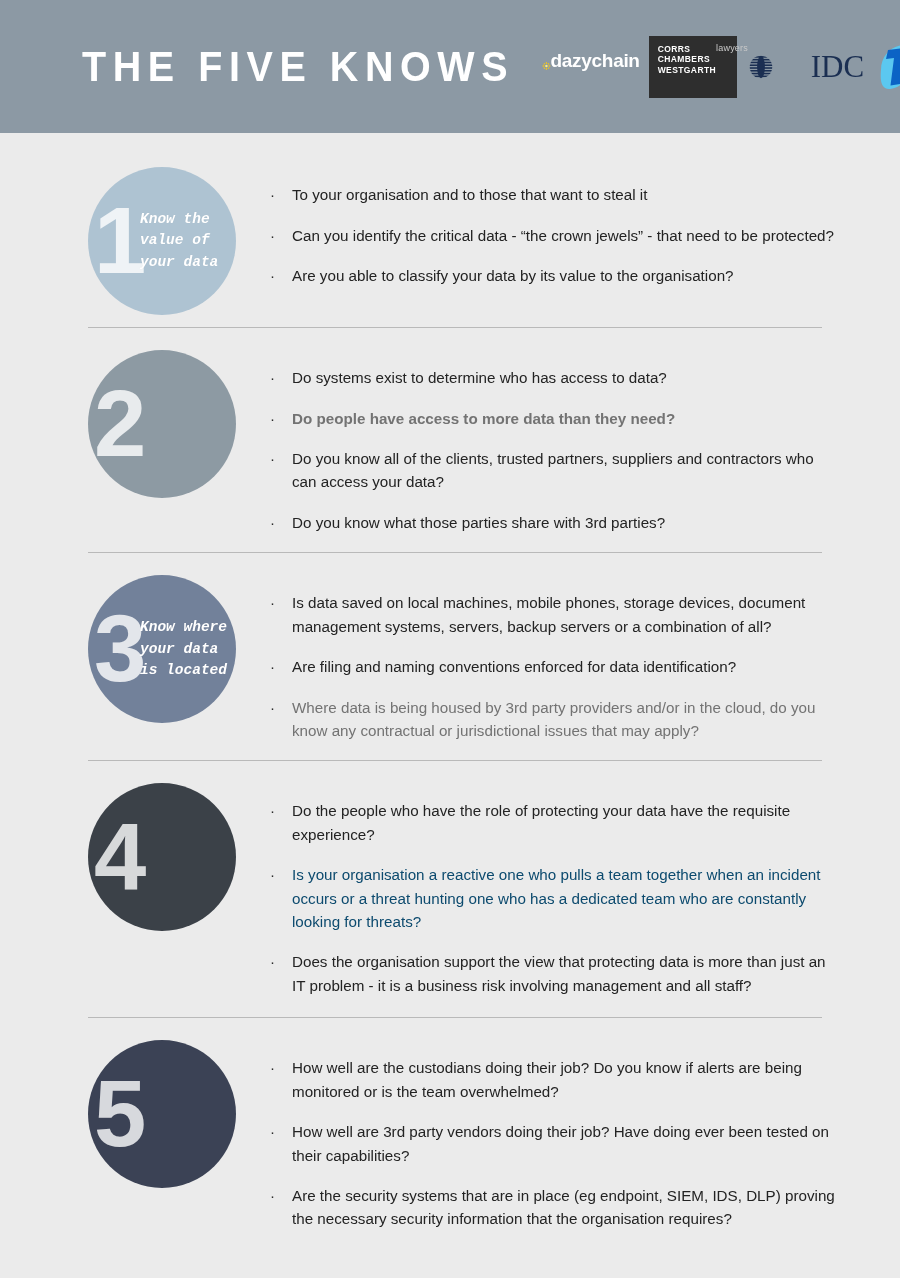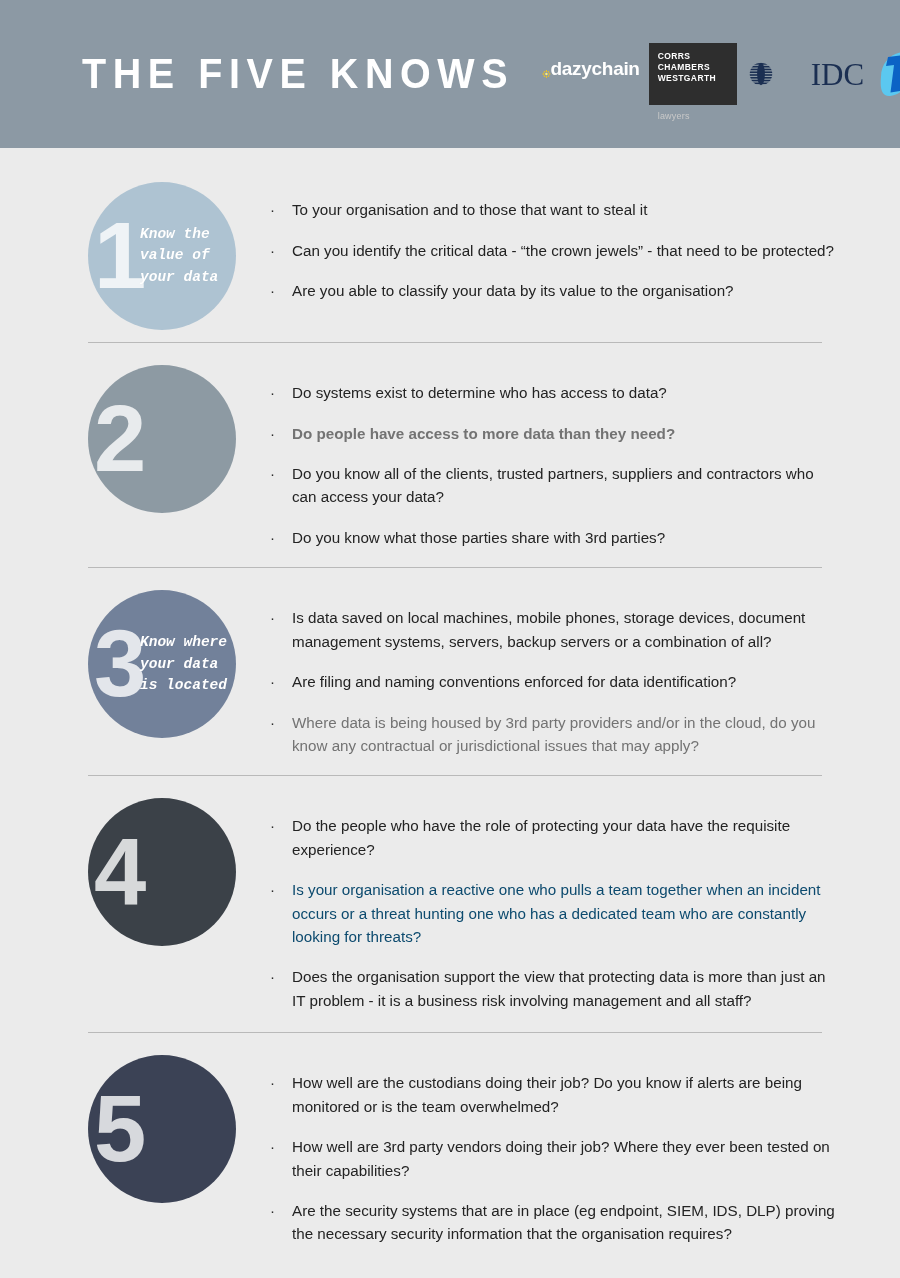--- a/index.html
+++ b/index.html
@@ -15,21 +15,21 @@
   .page {
     position: relative;
     width: 900px;
     height: 1278px;
     background: #ebebeb;
   }
 
   
   .header {
     position: relative;
-    height: 148px;
+    height: 133px;
     background: #8c99a4;
     display: flex;
     align-items: center;
     padding: 0 22px 0 82px;
   }
 
   .header-title {
     color: #ffffff;
     font-size: 42px;
     font-weight: bold;
@@ -66,37 +66,35 @@
     font-family: "Liberation Sans", sans-serif;
   }
 
   
   .logo-corrs {
     background: #2e2e2e;
     width: 88px;
     height: 62px;
     padding: 8px 8px 6px 9px;
     display: flex;
-    flex-direction: column;
     justify-content: space-between;
   }
   .corrs-lines {
     color: #ffffff;
     font-size: 8.5px;
     font-weight: bold;
     letter-spacing: 0.4px;
     line-height: 1.28;
     text-transform: uppercase;
   }
   .corrs-sub {
     color: #c9c9c9;
     font-size: 9px;
     letter-spacing: 0.2px;
     line-height: 1;
-    margin-top: 28px;
   }
 
   
   .logo-idc {
     display: flex;
     align-items: center;
     gap: 3px;
   }
   .idc-globe { width: 30px; height: 30px; display:block; }
   .idc-text {
@@ -387,21 +385,21 @@
           <span class="circle-number">5</span>
         </div>
       </div>
       <div class="bullets">
         <div class="bullet">
           <span class="bullet-dot">·</span>
           <span class="bullet-text" style="color: rgb(35, 35, 35);">How well are the custodians doing their job? Do you know if alerts are being monitored or is the team overwhelmed?</span>
         </div>
         <div class="bullet">
           <span class="bullet-dot">·</span>
-          <span class="bullet-text" style="color: rgb(35, 35, 35);">How well are 3rd party vendors doing their job? Where they ever been tested on their capabilities?</span>
+          <span class="bullet-text" style="color: rgb(35, 35, 35);">How well are 3rd party vendors doing their job? Have doing ever been tested on their capabilities?</span>
         </div>
         <div class="bullet">
           <span class="bullet-dot">·</span>
           <span class="bullet-text" style="color: rgb(35, 35, 35);">Are the security systems that are in place (eg endpoint, SIEM, IDS, DLP) proving the necessary security information that the organisation requires?</span>
         </div>
       </div>
     </div>
 
   </div>
 </div>

